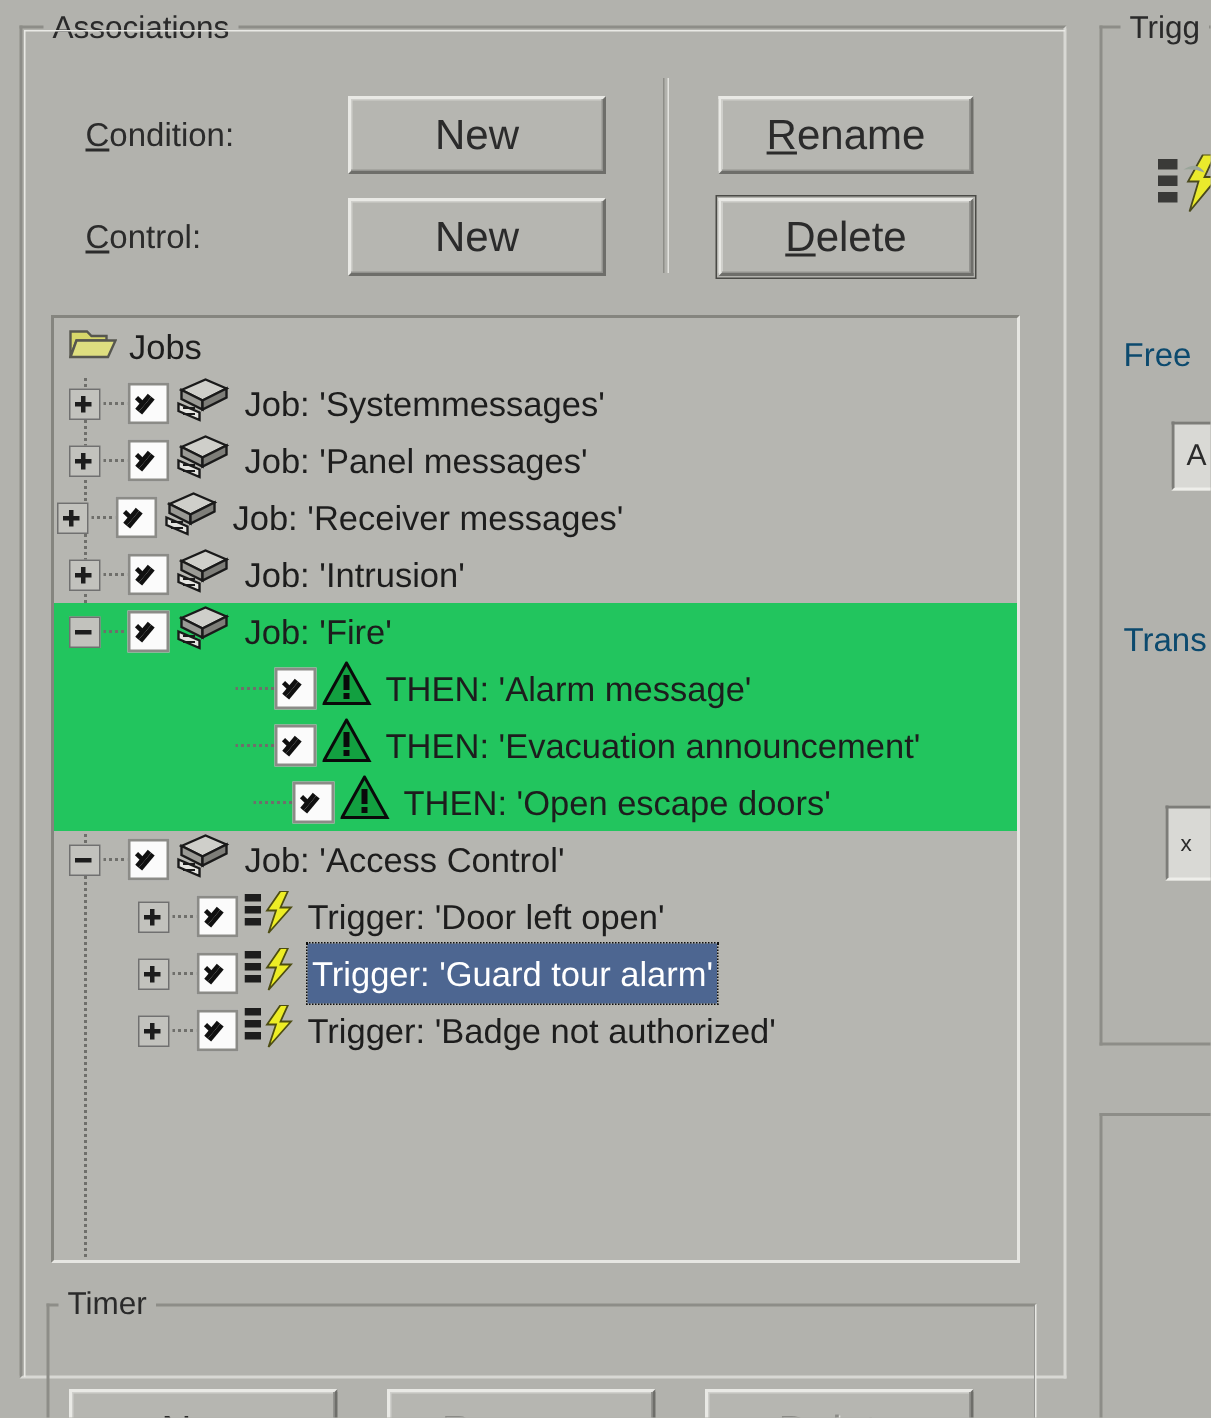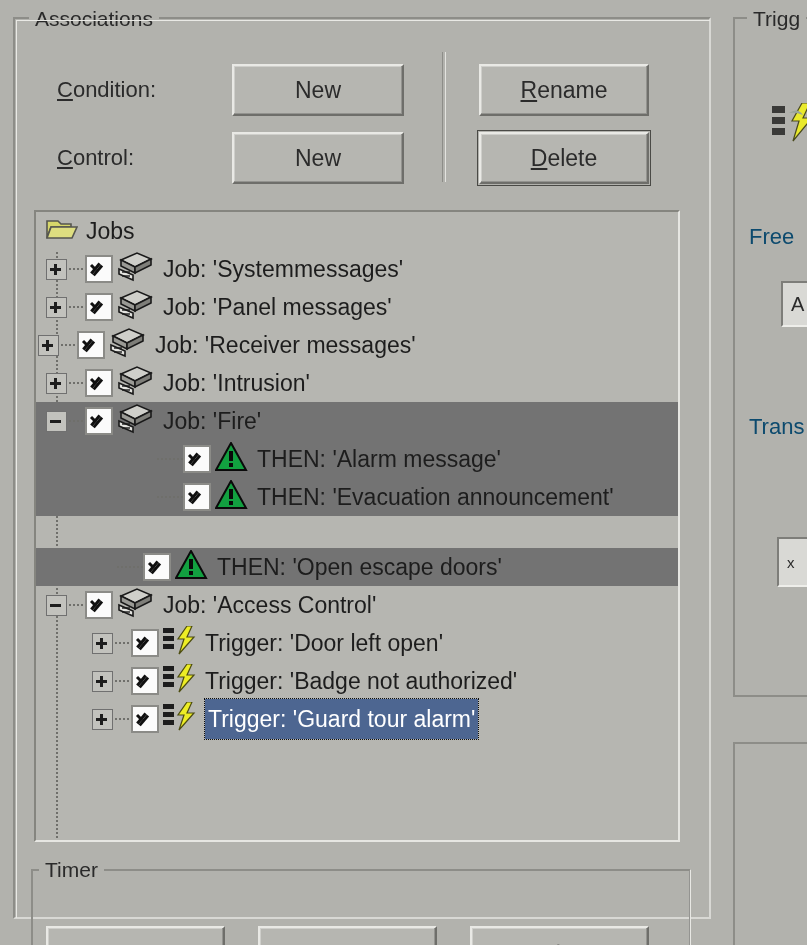--- a/index.html
+++ b/index.html
@@ -42,21 +42,21 @@
 
   
   .lbl{position:absolute;color:#2b2b2b;font-size:22px;line-height:24px;white-space:nowrap;}
   .lbl .acc{text-decoration:underline;}
 
   
   .btn{
     position:absolute;
     background:#b6b6b1;
     color:#2b2b2b;
-    font-size:23px;
+    font-size:28px;
     display:flex;align-items:center;justify-content:center;
     border-top:2px solid #e9e9e5;
     border-left:2px solid #e9e9e5;
     border-right:2px solid #6e6e6a;
     border-bottom:2px solid #6e6e6a;
     box-shadow:inset -1px -1px 0 #93938f, inset 1px 1px 0 #cfcfcb;
     white-space:nowrap;
     user-select:none;
   }
   .btn .acc{text-decoration:underline;}
@@ -69,21 +69,21 @@
 
   
   #tree{
     position:absolute;left:34px;top:210px;width:642px;height:628px;
     background:#b6b6b1;
     border-top:2px solid #85857f;border-left:2px solid #85857f;
     border-right:2px solid #e6e6e2;border-bottom:2px solid #e6e6e2;
     overflow:hidden;
   }
   .row{position:relative;height:38px;display:flex;align-items:center;white-space:nowrap;}
-  .row.hl{background:#737373;}
+  .row.hl{background:#22c55e;}
   .row .txt{font-size:23px;color:#1d1d1d;line-height:38px;}
   .row .txt.sel{
     background:#4d6691;color:#ffffff;padding:1px 3px;
     outline:1px dotted #0d0d0d;outline-offset:0px;
   }
 
   
   .exp{
     width:19px;height:19px;flex:0 0 19px;
     background:#c2c2bd;border:1px solid #707070;
@@ -255,21 +255,21 @@
         <div class="row hl" style="padding-left: 102px;">
           <span class="dots wide" style="margin-left:19px;"></span>
           <span class="cb"></span>
           <span class="ico"><svg width="34" height="31" viewBox="0 0 34 31">
       <path d="M16 1 L31 28 H1 Z" fill="#12a040" stroke="#0a0a0a" stroke-width="2"></path>
       <rect x="14" y="9" width="4" height="10" fill="#0a0a0a"></rect>
       <rect x="14" y="21" width="4" height="4" fill="#0a0a0a"></rect>
     </svg></span>
           <span class="txt ">THEN: 'Evacuation announcement'</span>
         </div>
-        <div class="row hl" style="padding-left: 62px; margin-top: 32px;">
+        <div class="row hl" style="padding-left: 114px;">
           <span class="dots wide" style="margin-left:19px;"></span>
           <span class="cb"></span>
           <span class="ico"><svg width="34" height="31" viewBox="0 0 34 31">
       <path d="M16 1 L31 28 H1 Z" fill="#12a040" stroke="#0a0a0a" stroke-width="2"></path>
       <rect x="14" y="9" width="4" height="10" fill="#0a0a0a"></rect>
       <rect x="14" y="21" width="4" height="4" fill="#0a0a0a"></rect>
     </svg></span>
           <span class="txt ">THEN: 'Open escape doors'</span>
         </div>
         <div class="row" style="padding-left: 10px;">
@@ -301,33 +301,33 @@
         <div class="row" style="padding-left: 56px;">
           <span class="exp plus"></span>
           <span class="dots"></span>
           <span class="cb"></span>
           <span class="ico"><svg width="34" height="30" viewBox="0 0 34 30">
       <rect x="0" y="2" width="11" height="5" fill="#1d1d1d"></rect>
       <rect x="0" y="10" width="11" height="5" fill="#1d1d1d"></rect>
       <rect x="0" y="18" width="11" height="5" fill="#1d1d1d"></rect>
       <path d="M24 0 L15 13 H21 L16 28 L31 11 H24 L29 0 Z" fill="#eded25" stroke="#4d4d12" stroke-width="1.2"></path>
     </svg></span>
-          <span class="txt ">Trigger: 'Badge not authorized'</span>
+          <span class="txt sel">Trigger: 'Guard tour alarm'</span>
         </div>
         <div class="row" style="padding-left: 56px;">
           <span class="exp plus"></span>
           <span class="dots"></span>
           <span class="cb"></span>
           <span class="ico"><svg width="34" height="30" viewBox="0 0 34 30">
       <rect x="0" y="2" width="11" height="5" fill="#1d1d1d"></rect>
       <rect x="0" y="10" width="11" height="5" fill="#1d1d1d"></rect>
       <rect x="0" y="18" width="11" height="5" fill="#1d1d1d"></rect>
       <path d="M24 0 L15 13 H21 L16 28 L31 11 H24 L29 0 Z" fill="#eded25" stroke="#4d4d12" stroke-width="1.2"></path>
     </svg></span>
-          <span class="txt sel">Trigger: 'Guard tour alarm'</span>
+          <span class="txt ">Trigger: 'Badge not authorized'</span>
         </div>
       </div>
   </div>
 
   <div class="groupbox" id="timer-box">
     <span class="gb-title">Timer</span>
   </div>
   <div class="btn" style="left:46px;top:926px;width:175px;height:52px;">New</div>
   <div class="btn disabled" style="left:258px;top:926px;width:175px;height:52px;">Rename</div>
   <div class="btn disabled" style="left:470px;top:926px;width:175px;height:52px;">Delete</div>

